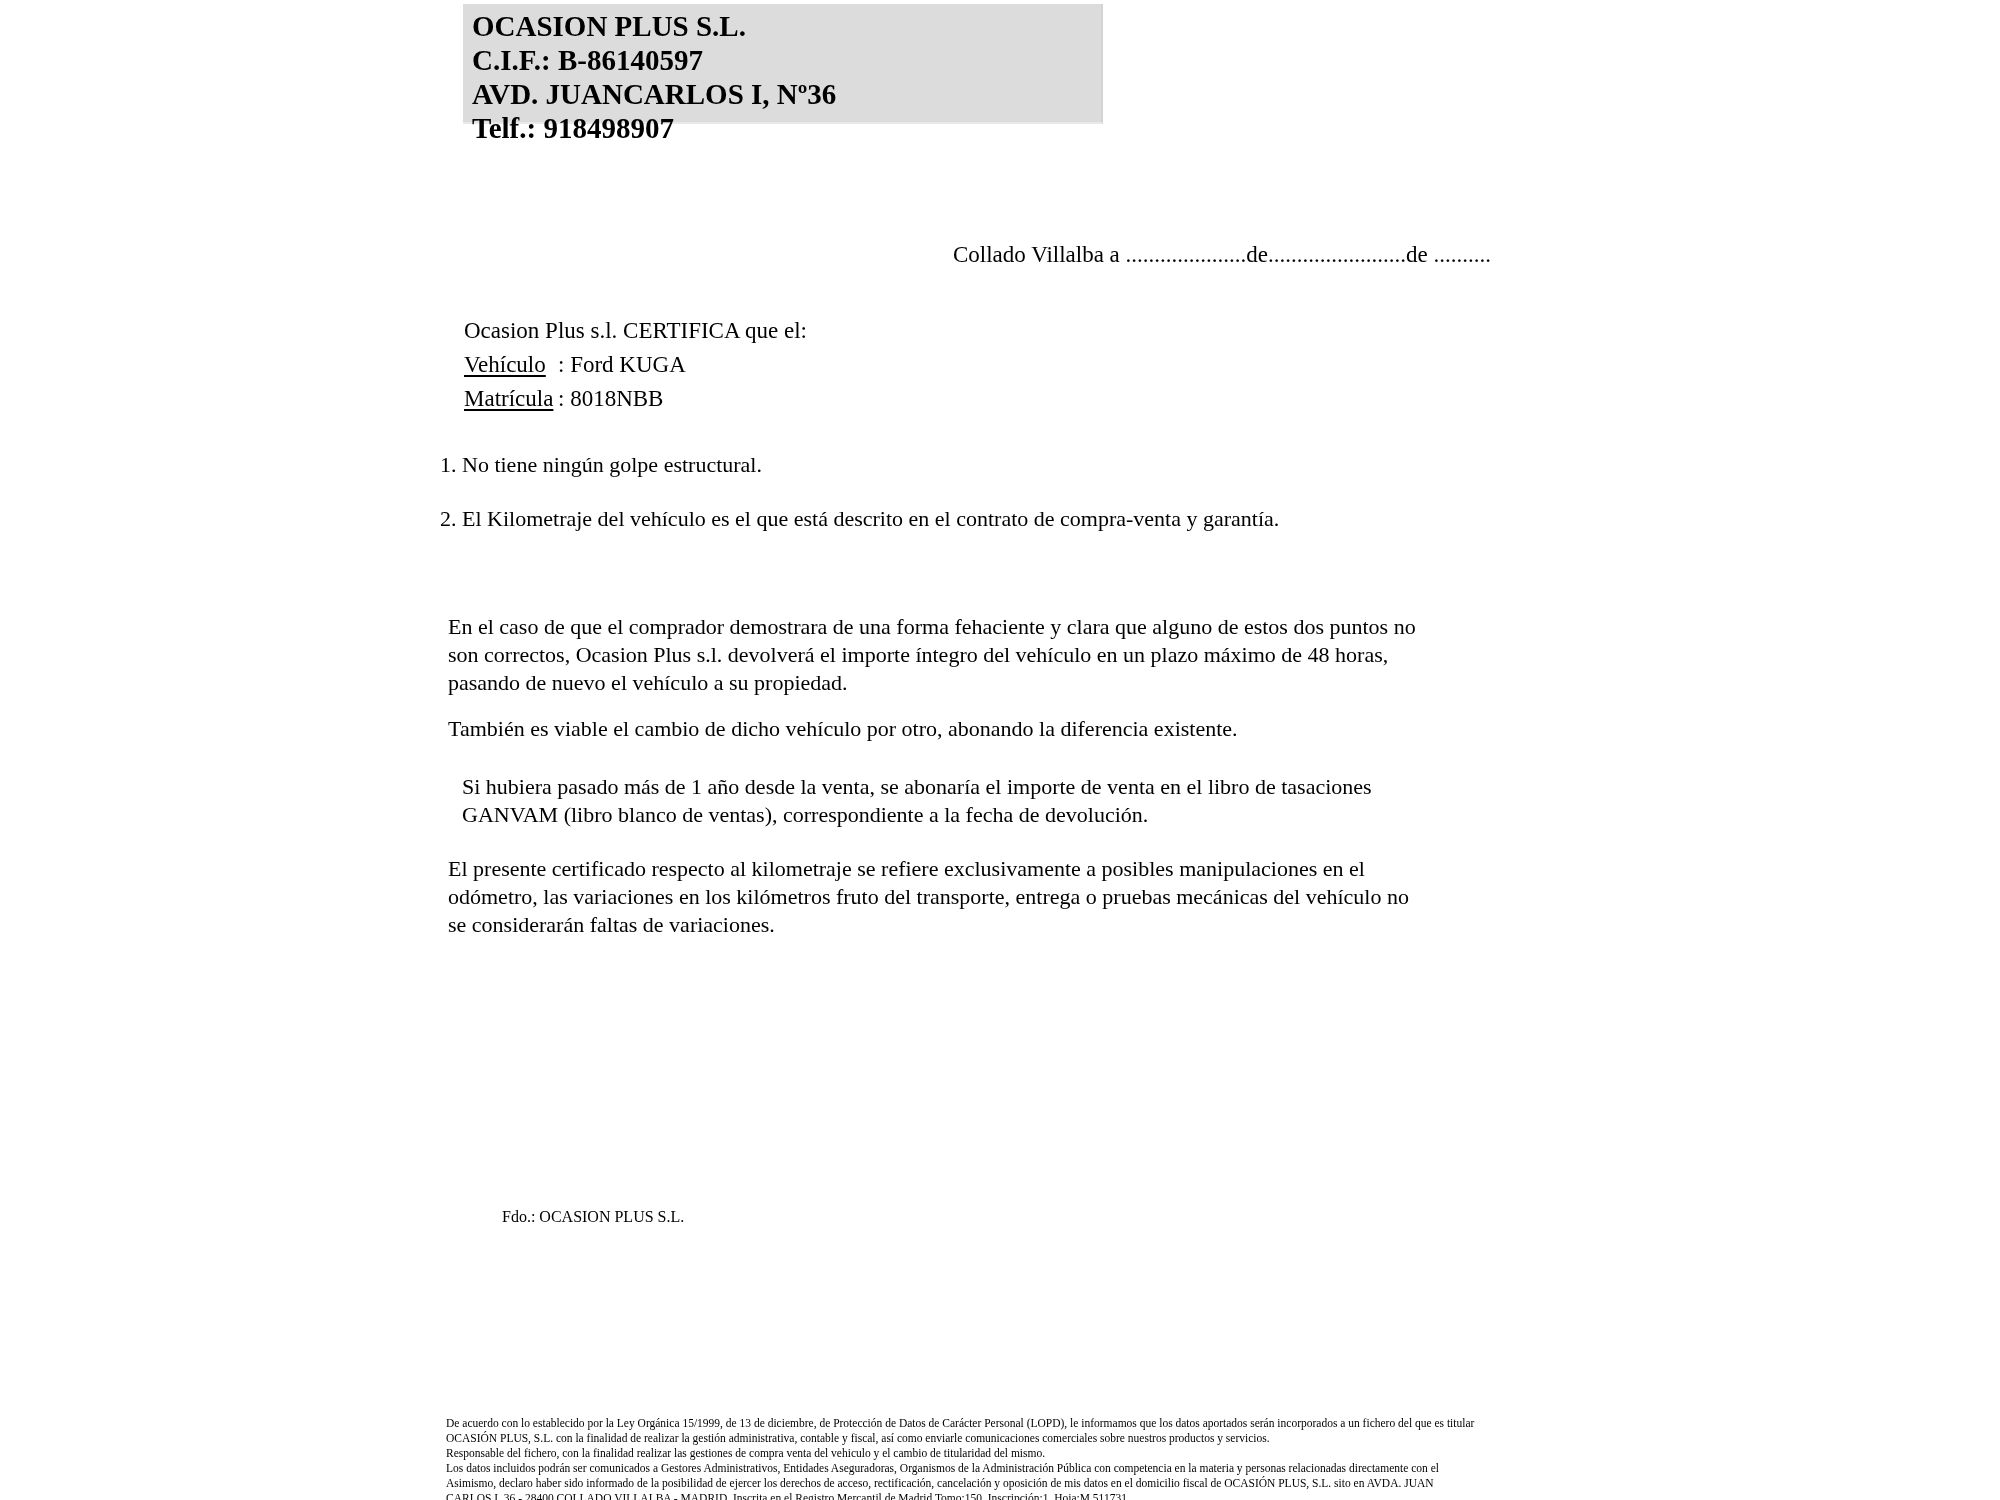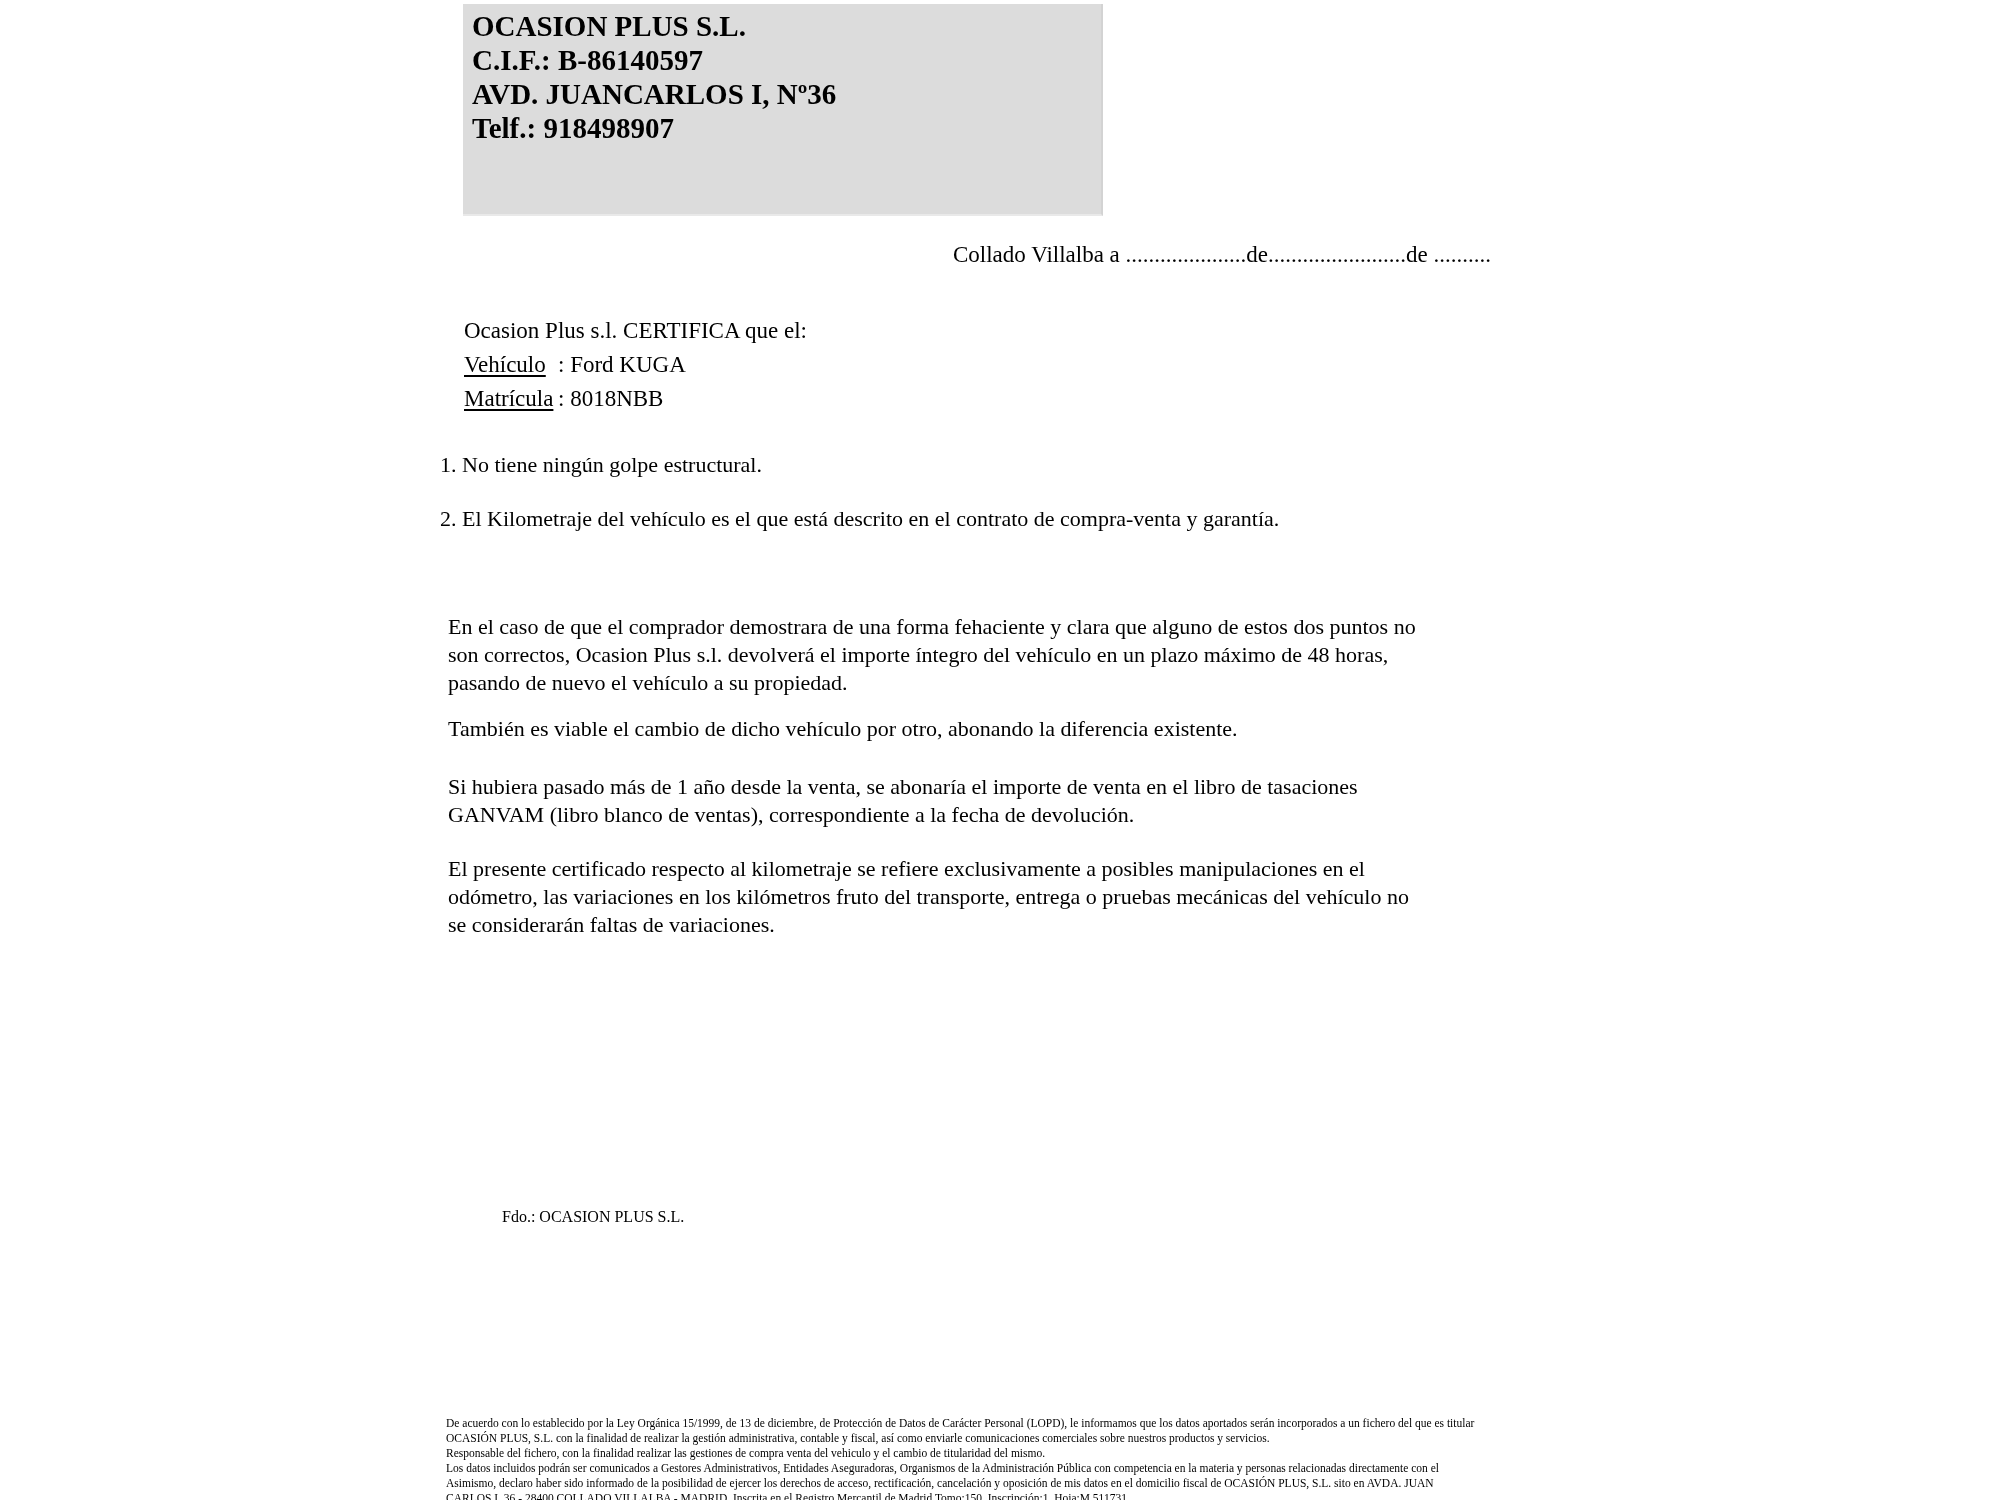--- a/index.html
+++ b/index.html
@@ -10,21 +10,21 @@
     background: #ffffff;
     font-family: "Liberation Serif", "DejaVu Serif", serif;
     color: #000000;
     overflow: hidden;
   }
   .abs { position: absolute; }
 
   
   .header-box {
     left: 463px; top: 4px;
-    width: 640px; height: 212px;
+    width: 640px; height: 120px;
     background: #dcdcdc;
     border-right: 2px solid #d3d3d3;
     border-bottom: 2px solid #e9e9e9;
     box-sizing: border-box;
     padding: 5px 0 0 9px;
   }
   .header-line {
     font-weight: bold;
     font-size: 29px;
     line-height: 34px;
@@ -48,21 +48,21 @@
   
   .clause { left: 440px; font-size: 22px; line-height: 28px; white-space: nowrap; }
   .clause-1 { top: 451px; }
   .clause-2 { top: 505px; }
 
   
   .para { left: 448px; font-size: 22px; line-height: 28px; }
   .para div { white-space: nowrap; }
   .para-a { top: 613px; }
   .para-b { top: 715px; }
-  .para-c { top: 773px; }
+  .para-c { top: 773px; margin-left: 14px; }
   .para-d { top: 855px; }
 
   
   .signature { left: 462px; top: 1203px; font-size: 16px; line-height: 28px; white-space: nowrap; margin-left: 40px; }
 
   
   .legal { left: 446px; top: 1416px; font-size: 11.5px; line-height: 15px; }
   .legal div { white-space: nowrap; }
 </style>
 </head>

